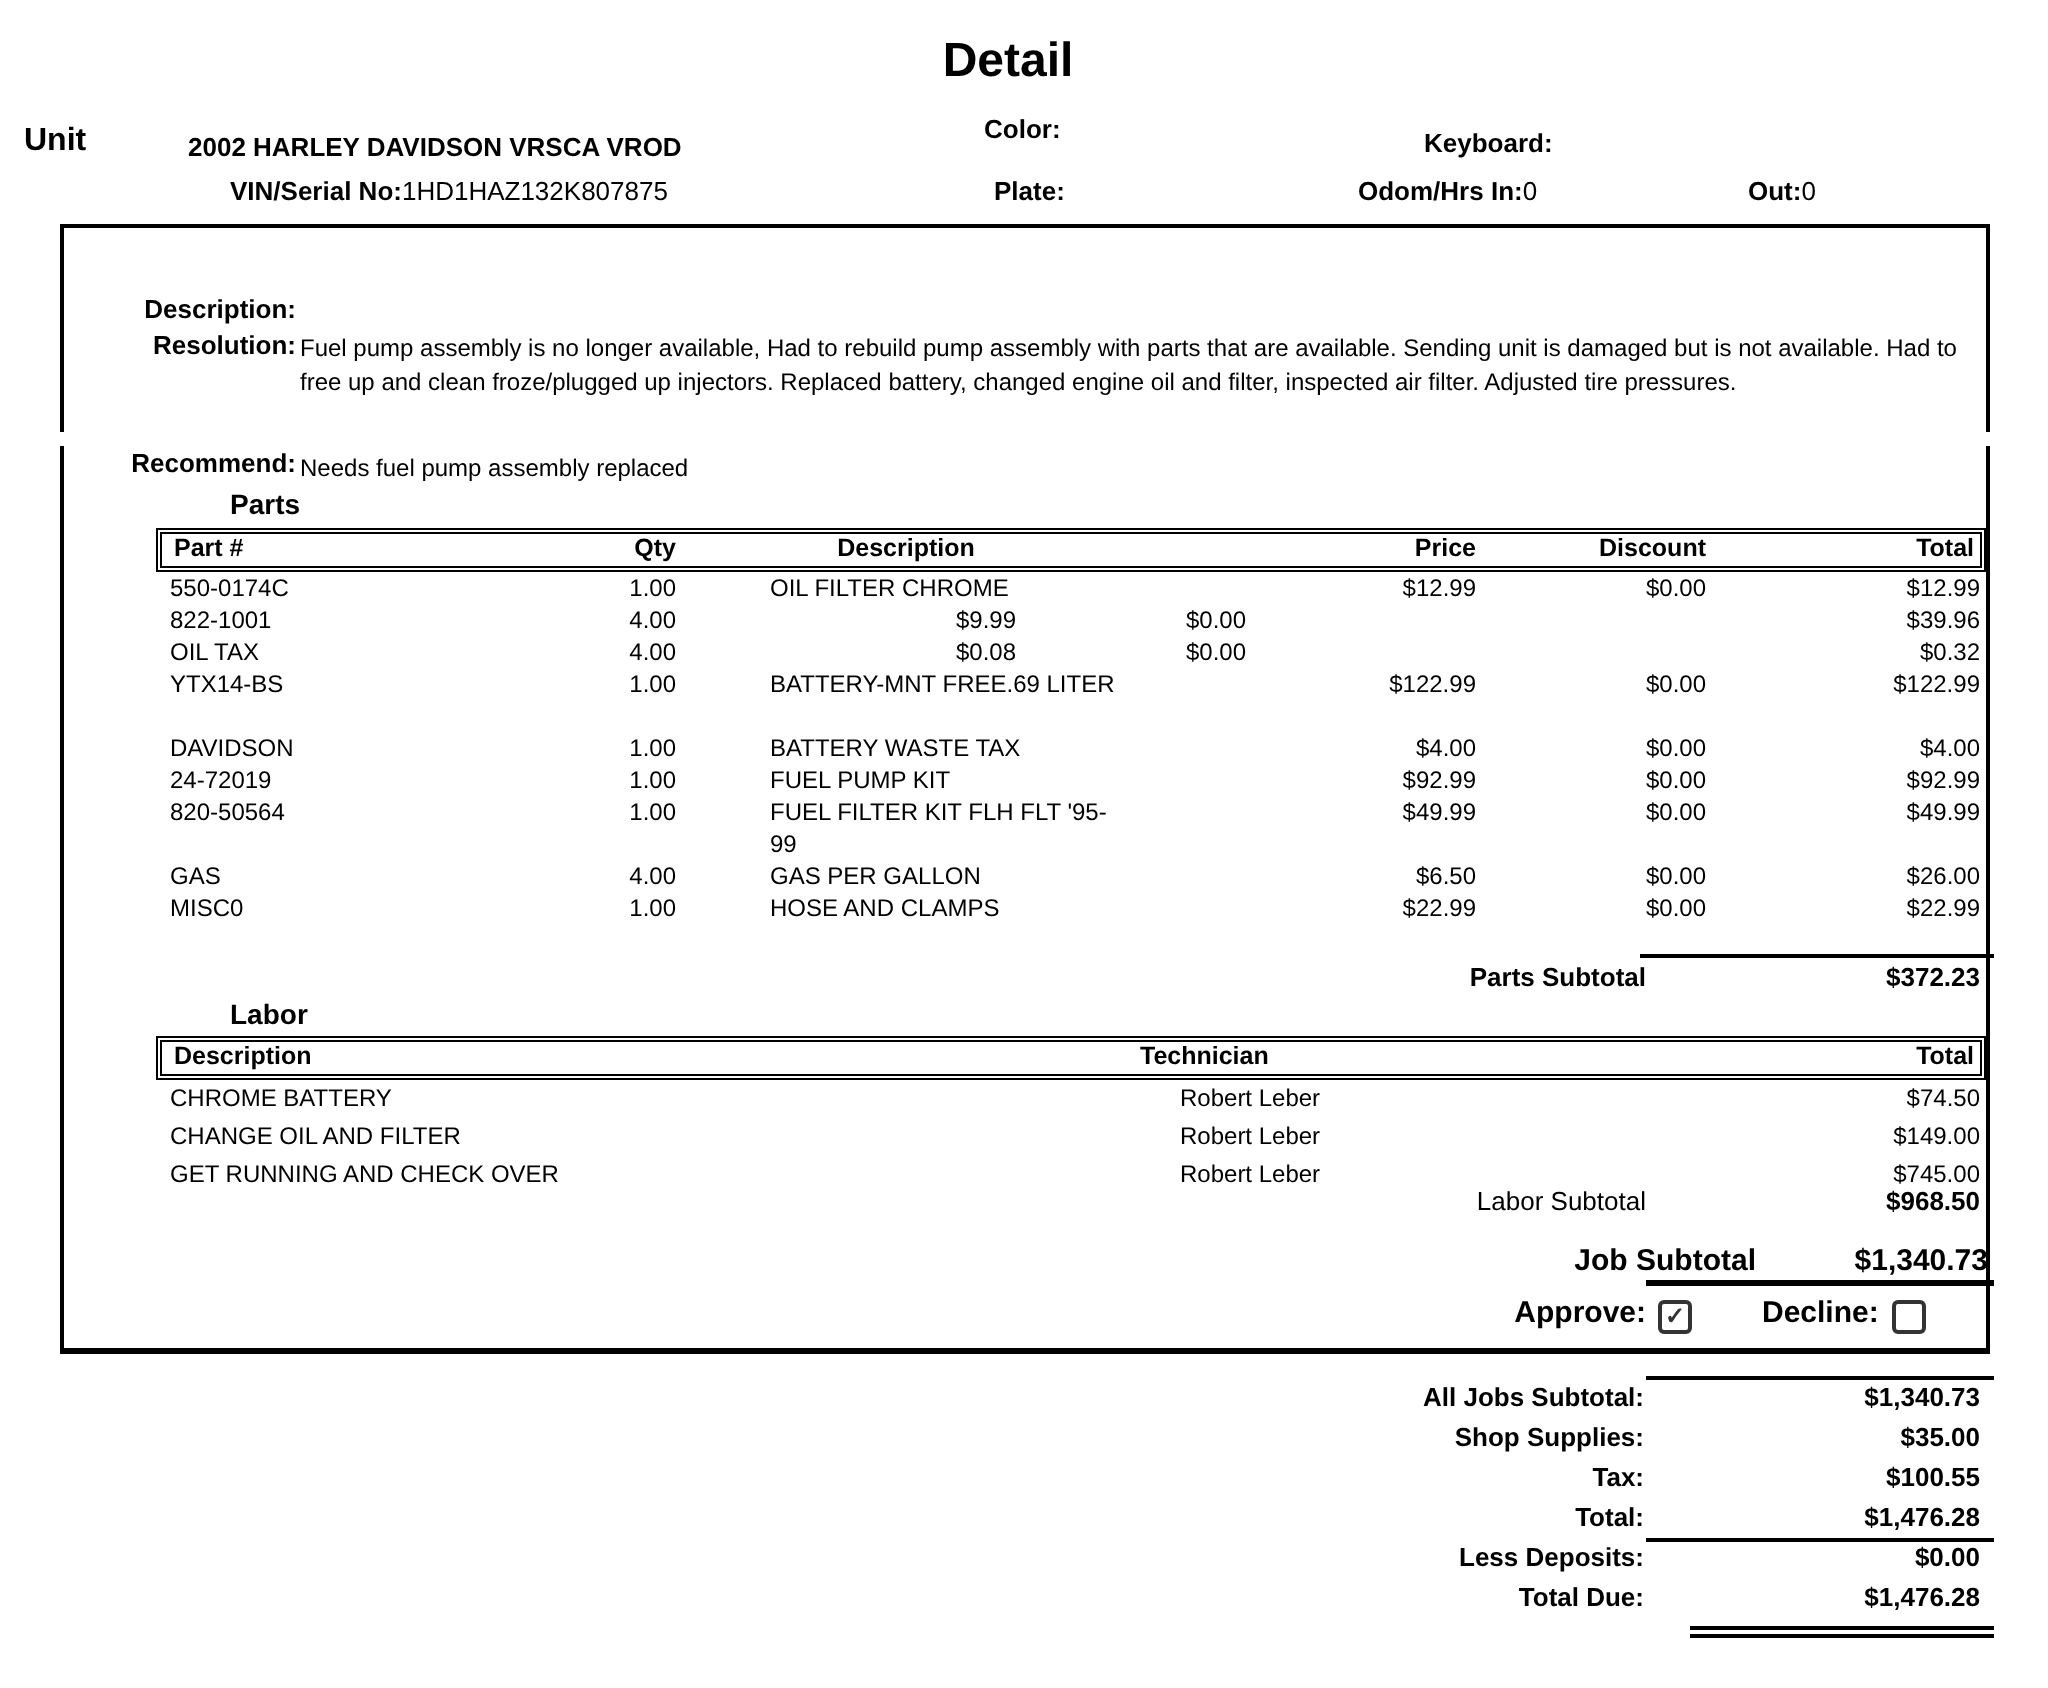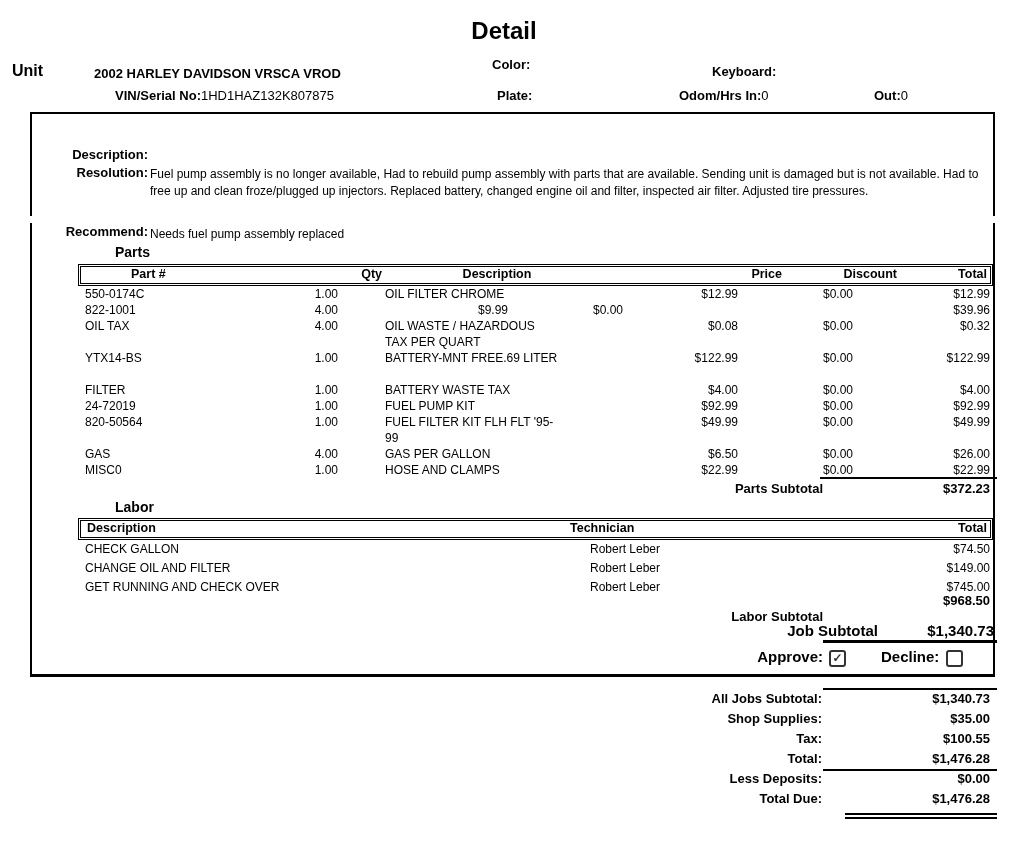--- a/index.html
+++ b/index.html
@@ -47,21 +47,21 @@
   .parts-tbl { top:264px; }
   .labor-tbl { top:518px; }
   .tbl-head-outer { border:1px solid #000; padding:1px; }
   .tbl-head { border:1px solid #000; display:flex; height:16px; line-height:15px;
     font-weight:bold; font-size:12.5px; }
   .p-row { display:flex; font-size:12px; line-height:16px; }
   .p-spacer { height:16px; }
   .l-row { display:flex; font-size:12px; line-height:19px; height:19px; }
 
   
-  .h-part  { width:173px; padding-left:6px;margin-left:44px; }
+  .h-part  { width:173px; padding-left:6px; }
   .h-qty   { width:78px;  text-align:right; }
   .h-desc  { width:230px; text-align:center; }
   .h-price { width:170px; text-align:right; }
   .h-disc  { width:115px; text-align:right; }
   .h-total { flex:1; text-align:right; padding-right:3px; }
   .c-part  { width:175px; padding-left:7px; }
   .c-qty   { width:78px;  text-align:right; }
   .c-desc  { width:183px; padding-left:47px; white-space:pre-line; }
   .c-price { width:170px; text-align:right; }
   .c-disc  { width:115px; text-align:right; }
@@ -73,21 +73,21 @@
   .hl-total { flex:1; text-align:right; padding-right:3px; }
   .cl-desc  { width:478px; padding-left:7px; }
   .cl-tech  { width:200px; padding-left:7px;margin-left:20px; }
   .cl-total { flex:1; text-align:right; padding-right:3px; }
 
   
   .hline { background:#000; }
   .parts-sub-line { left:820px; top:477px; width:177px; height:2px; }
   .parts-sub-label { left:623px; top:481px; width:200px; text-align:right; font-size:13px; font-weight:bold; }
   .parts-sub-value { left:820px; top:481px; width:170px; text-align:right; font-size:13px; font-weight:bold; }
-  .labor-sub-label { left:623px; top:593px; width:200px; text-align:right; font-size:13px; font-weight:bold;margin-top:16px; }
+  .labor-sub-label { left:623px; top:593px; width:200px; text-align:right; font-size:13px; font-weight:normal; }
   .labor-sub-value { left:820px; top:593px; width:170px; text-align:right; font-size:13px; font-weight:bold; }
   .job-sub-label { left:678px; top:622px; width:200px; text-align:right; font-size:15px; font-weight:bold; }
   .job-sub-value { left:824px; top:622px; width:170px; text-align:right; font-size:15px; font-weight:bold; }
   .job-sub-line  { left:823px; top:640px; width:174px; height:3px; }
 
   
   .approve-label { left:673px; top:648px; width:150px; text-align:right; font-size:15px; font-weight:bold; }
   .decline-label { left:881px; top:648px; font-size:15px; font-weight:bold; }
   .checkbox { width:13px; height:13px; border:2px solid #333; border-radius:3px;
     font-size:12px; line-height:13px; text-align:center; font-weight:bold; color:#333; }
@@ -154,37 +154,35 @@
         <div class="p-row">
           <span class="c-part">822-1001</span>
           <span class="c-qty">4.00</span>
           <span class="c-price">$9.99</span>
           <span class="c-disc">$0.00</span>
           <span class="c-total">$39.96</span>
         </div>
         <div class="p-row">
           <span class="c-part">OIL TAX</span>
           <span class="c-qty">4.00</span>
-          <span class="c-desc">OIL WASTE / HAZARDOUS
-TAX PER QUART</span>
           <span class="c-price">$0.08</span>
           <span class="c-disc">$0.00</span>
           <span class="c-total">$0.32</span>
         </div>
         <div class="p-row">
           <span class="c-part">YTX14-BS</span>
           <span class="c-qty">1.00</span>
           <span class="c-desc">BATTERY-MNT FREE.69 LITER</span>
           <span class="c-price">$122.99</span>
           <span class="c-disc">$0.00</span>
           <span class="c-total">$122.99</span>
         </div>
         <div class="p-spacer"></div>
         <div class="p-row">
-          <span class="c-part">FILTER</span>
+          <span class="c-part">DAVIDSON</span>
           <span class="c-qty">1.00</span>
           <span class="c-desc">BATTERY WASTE TAX</span>
           <span class="c-price">$4.00</span>
           <span class="c-disc">$0.00</span>
           <span class="c-total">$4.00</span>
         </div>
         <div class="p-row">
           <span class="c-part">24-72019</span>
           <span class="c-qty">1.00</span>
           <span class="c-desc">FUEL PUMP KIT</span>
@@ -227,21 +225,21 @@
   <div class="abs tbl labor-tbl">
     <div class="tbl-head-outer">
       <div class="tbl-head">
         <span class="hl-desc">Description</span>
         <span class="hl-tech">Technician</span>
         <span class="hl-total">Total</span>
       </div>
     </div>
     <div>
         <div class="l-row">
-          <span class="cl-desc">CHECK GALLON</span>
+          <span class="cl-desc">CHROME BATTERY</span>
           <span class="cl-tech">Robert Leber</span>
           <span class="cl-total">$74.50</span>
         </div>
         <div class="l-row">
           <span class="cl-desc">CHANGE OIL AND FILTER</span>
           <span class="cl-tech">Robert Leber</span>
           <span class="cl-total">$149.00</span>
         </div>
         <div class="l-row">
           <span class="cl-desc">GET RUNNING AND CHECK OVER</span>

